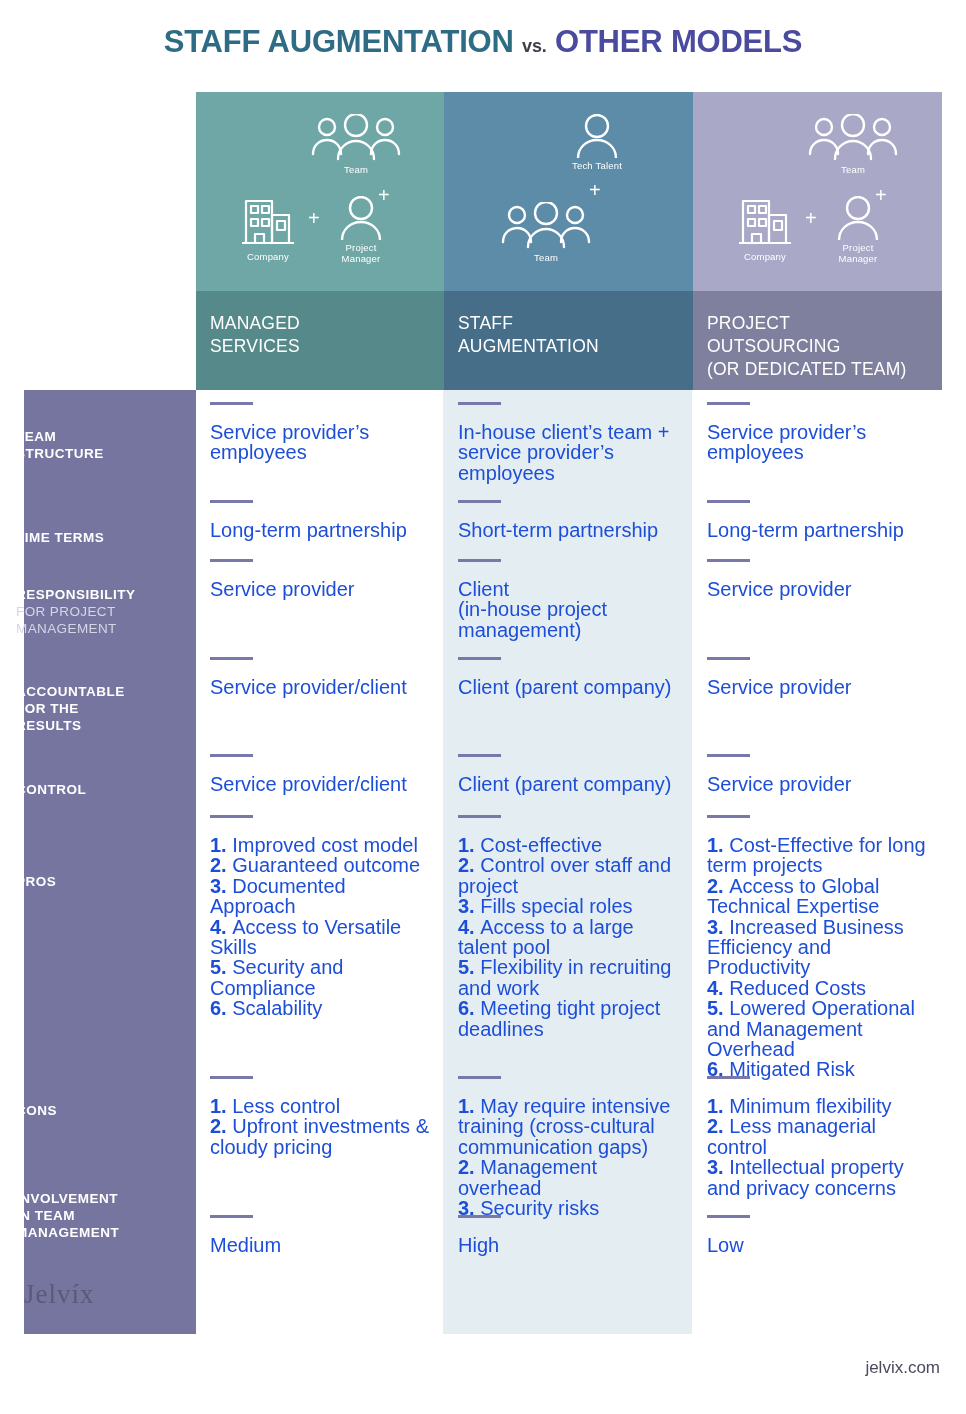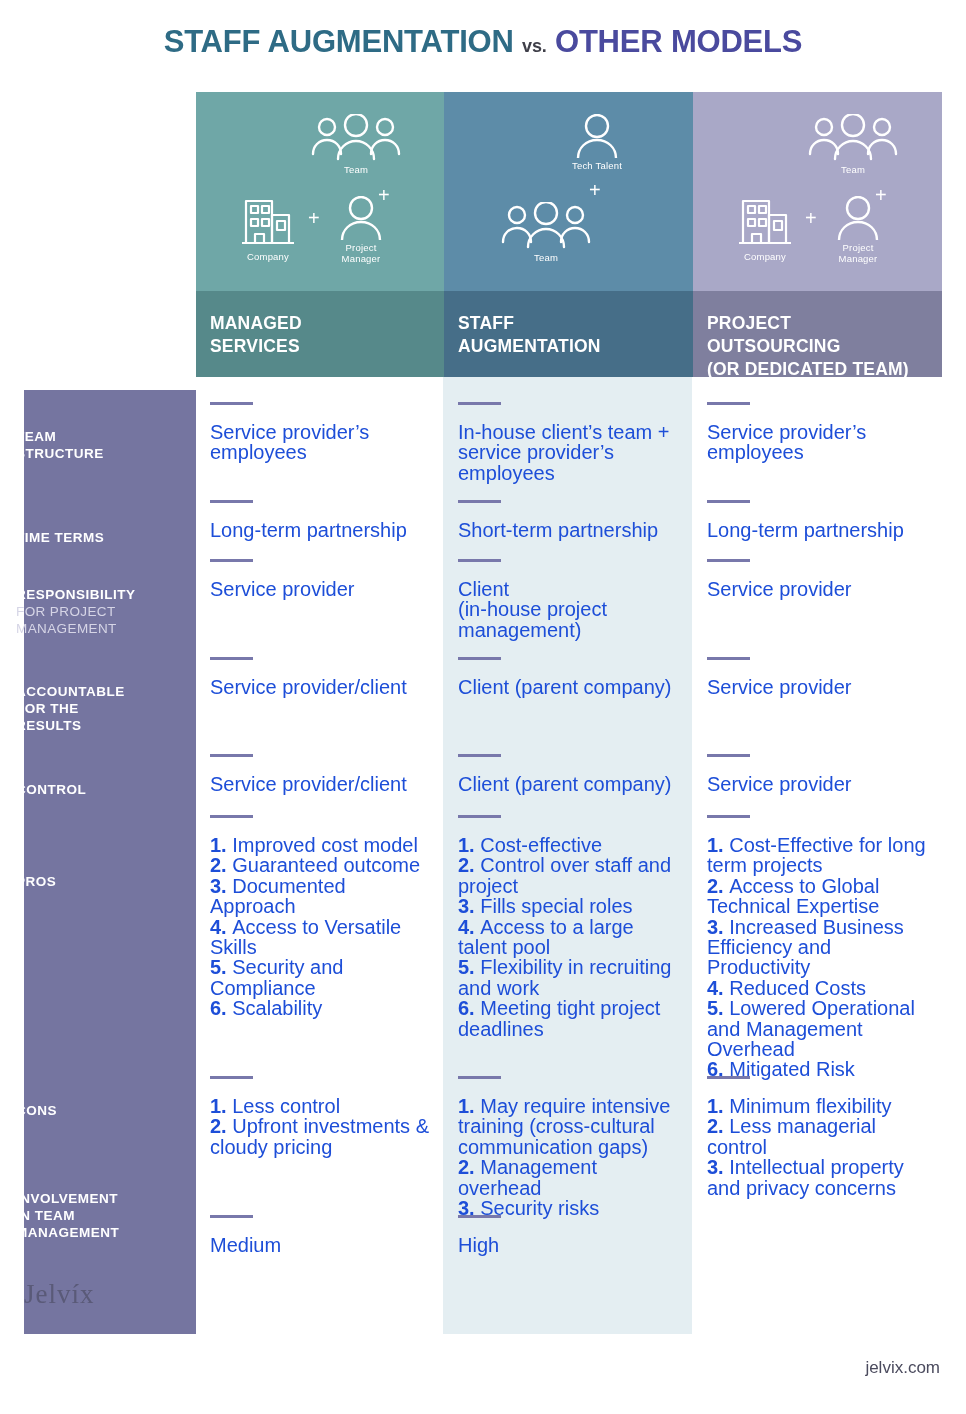--- a/index.html
+++ b/index.html
@@ -52,23 +52,23 @@
     position: absolute;
     top: 92px; height: 199px;
   }
   .icohead.c1 { left: 196px;  width: 248px; background: #6FA7A7; }
   .icohead.c2 { left: 444px;  width: 276px; background: #5D8CA8; }
   .icohead.c3 { left: 693px;  width: 249px; background: #A9A8C7; }
 
   
   .colbar {
     position: absolute;
-    top: 291px; height: 86px;
+    top: 291px; height: 99px;
     color: #ffffff;
-    font-weight: bold;
+    font-weight: normal;
     font-size: 17.5px;
     line-height: 23px;
     letter-spacing: 0.2px;
     padding: 21px 0 16px 14px;
     box-sizing: border-box;
   }
   .colbar.c1 { left: 196px;  width: 248px; background: #56898A; }
   .colbar.c2 { left: 444px;  width: 249px; background: #466E88; }
   .colbar.c3 { left: 693px;  width: 249px; background: #7F7F9E; }
 
@@ -390,17 +390,21 @@
   </div>
 
   <div class="cell col1" style="top:1215px;">
     <div class="rule"></div>
     <div class="txt">Medium</div>
   </div>
   <div class="cell col2" style="top:1215px;">
     <div class="rule"></div>
     <div class="txt">High</div>
   </div>
+  <div class="cell col3" style="top:1215px;">
+    <div class="rule"></div>
+    <div class="txt">Low</div>
+  </div>
 
   <div class="footer-logo">Jelvíx</div>
   <div class="footer-url">jelvix.com</div>
 
 </div>
 
 </body></html>

